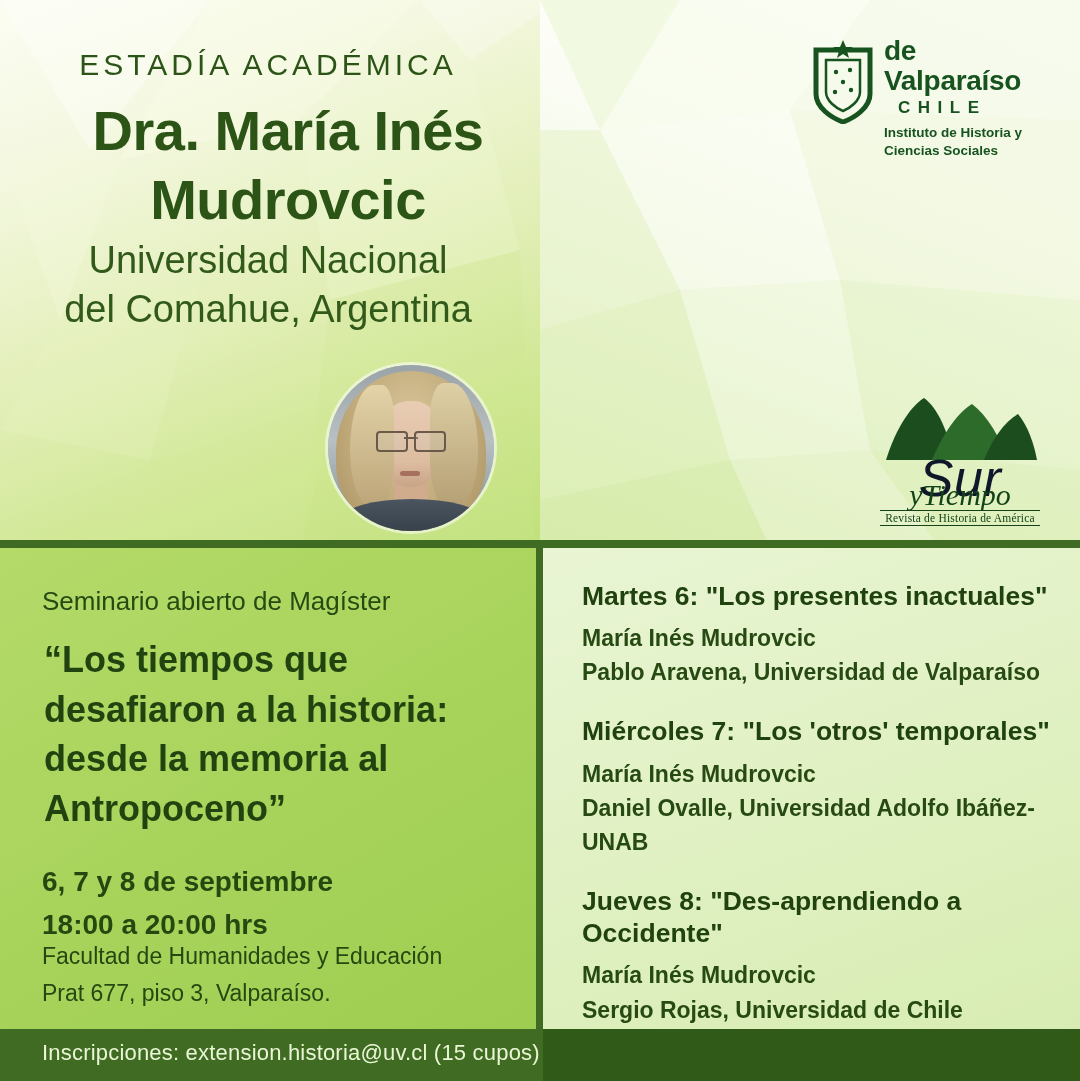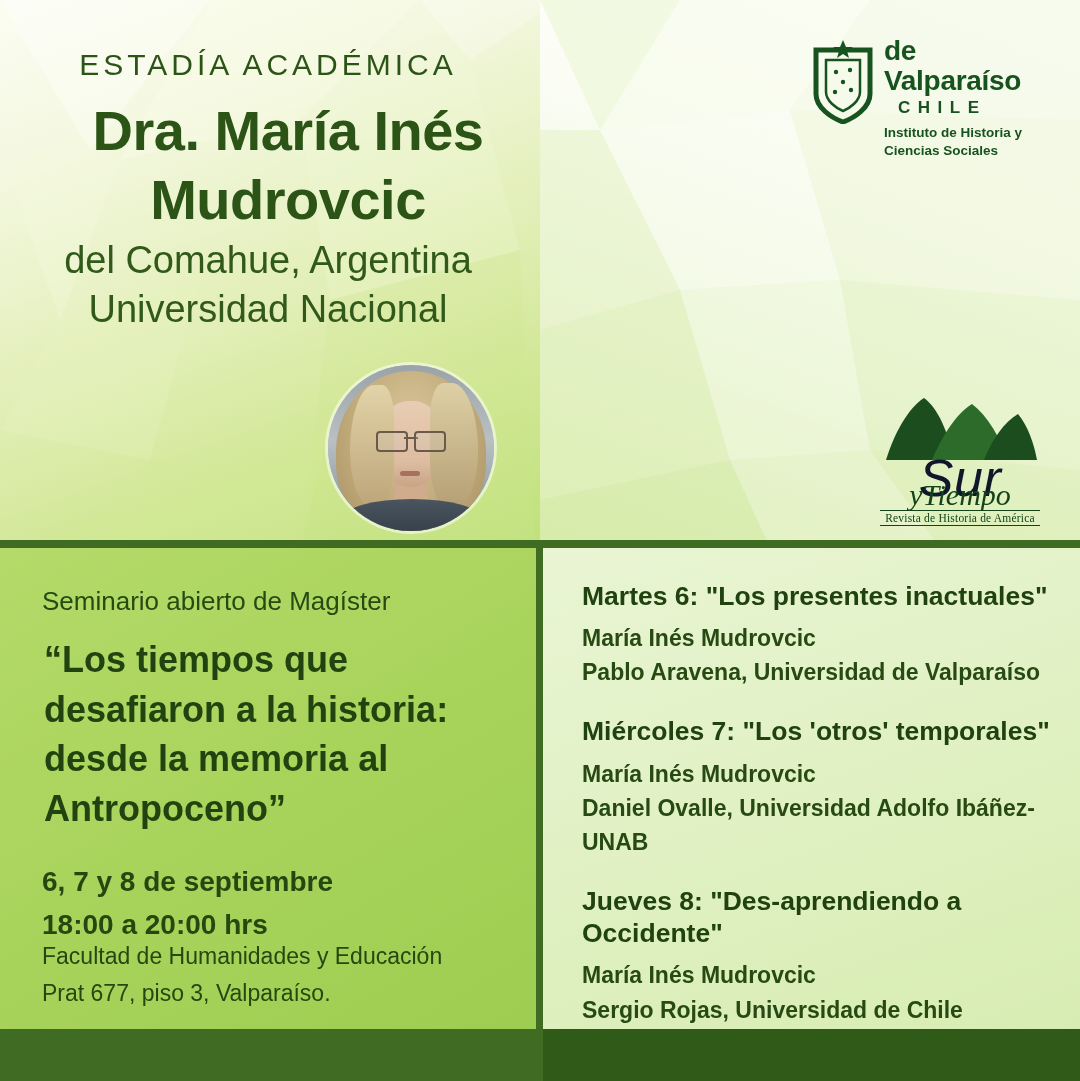--- a/index.html
+++ b/index.html
@@ -325,22 +325,22 @@
   </div>
 
   <div class="estadia">ESTADÍA ACADÉMICA</div>
 
   <div class="speaker-name">
     <div>Dra. María Inés</div>
     <div>Mudrovcic</div>
   </div>
 
   <div class="affiliation">
+    <div>Universidad Nacional</div>
     <div>del Comahue, Argentina</div>
-    <div>Universidad Nacional</div>
   </div>
 
   <div class="portrait">
     <div class="bg-wash"></div>
     <div class="hair-back"></div>
     <div class="neck"></div>
     <div class="face"></div>
     <div class="hair-left"></div>
     <div class="hair-right"></div>
     <div class="glasses">
@@ -413,14 +413,15 @@
     </div>
     <div class="session">
       <div class="session-title">Jueves 8: "Des-aprendiendo a Occidente"</div>
       <div class="session-person">María Inés Mudrovcic</div>
       <div class="session-person">Sergio Rojas, Universidad de Chile</div>
     </div>
   </div>
 
   <div class="footer-bar"></div>
   <div class="footer-bar-right"></div>
+  <div class="footer-text">Inscripciones: extension.historia@uv.cl (15 cupos)</div>
 
 </div>
 
 </body></html>

